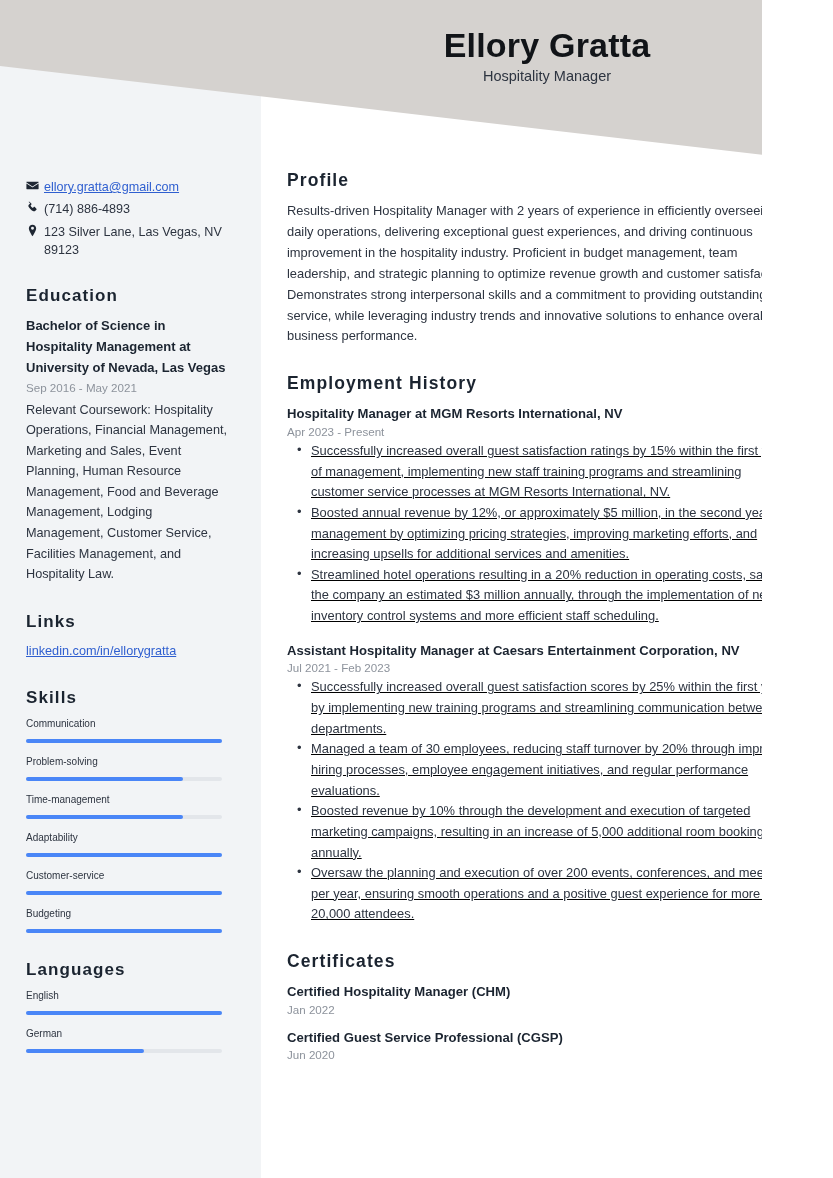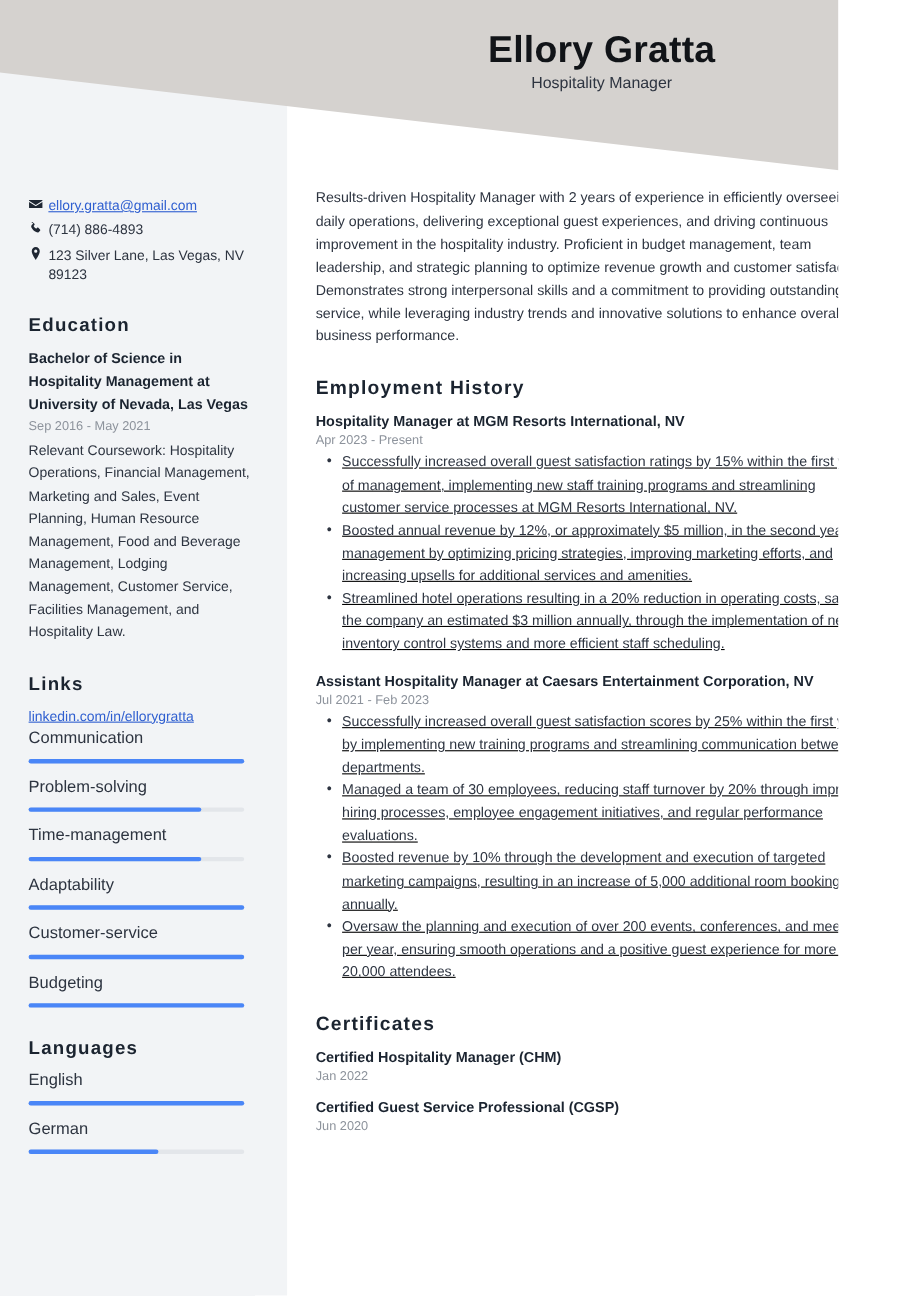--- a/index.html
+++ b/index.html
@@ -140,21 +140,21 @@
   .link-row a {
     color: #2f5fd0;
     text-decoration: underline;
     text-align: right;
   }
 
   
   .bar-item { margin-bottom: 12px; }
 
   .bar-label {
-    font-size: 15px;
+    font-size: 10px;
     color: #2d3440;
     margin-bottom: 9px;
     line-height: 1.3;
   }
 
   .bar-track {
     position: relative;
     width: 196px;
     height: 4px;
     background: #e3e6ea;
@@ -301,20 +301,21 @@
       <div class="edu-title">Bachelor of Science in Hospitality Management at University of Nevada, Las Vegas</div>
       <div class="edu-date">Sep 2016 - May 2021</div>
       <div class="edu-desc">Relevant Coursework: Hospitality Operations, Financial Management, Marketing and Sales, Event Planning, Human Resource Management, Food and Beverage Management, Lodging Management, Customer Service, Facilities Management, and Hospitality Law.</div>
     </div>
 
     <div class="side-heading">Links</div>
     <div class="link-row">
       <a href="#">linkedin.com/in/ellorygratta</a>
     </div>
 
+    <div class="side-heading">Skills</div>
     <div id="skills-container">
         <div class="bar-item">
           <div class="bar-label">Communication</div>
           <div class="bar-track">
             <div class="bar-fill" style="width: 100%; background: rgb(74, 134, 247);"></div>
           </div>
         </div>
         <div class="bar-item">
           <div class="bar-label">Problem-solving</div>
           <div class="bar-track">
@@ -361,20 +362,21 @@
             <div class="bar-fill" style="width: 60%; background: rgb(74, 134, 247);"></div>
           </div>
         </div>
       </div>
 
   </div>
 
   <div class="main">
 
     <div class="section">
+      <div class="main-heading">Profile</div>
       <div class="profile-text">Results-driven Hospitality Manager with 2 years of experience in efficiently overseeing daily operations, delivering exceptional guest experiences, and driving continuous improvement in the hospitality industry. Proficient in budget management, team leadership, and strategic planning to optimize revenue growth and customer satisfaction. Demonstrates strong interpersonal skills and a commitment to providing outstanding service, while leveraging industry trends and innovative solutions to enhance overall business performance.</div>
     </div>
 
     <div class="section">
       <div class="main-heading">Employment History</div>
       <div id="jobs-container">
           <div class="job">
             <div class="job-heading">Hospitality Manager at MGM Resorts International, NV</div>
             <div class="job-date">Apr 2023 - Present</div>
             <ul class="bullets">

